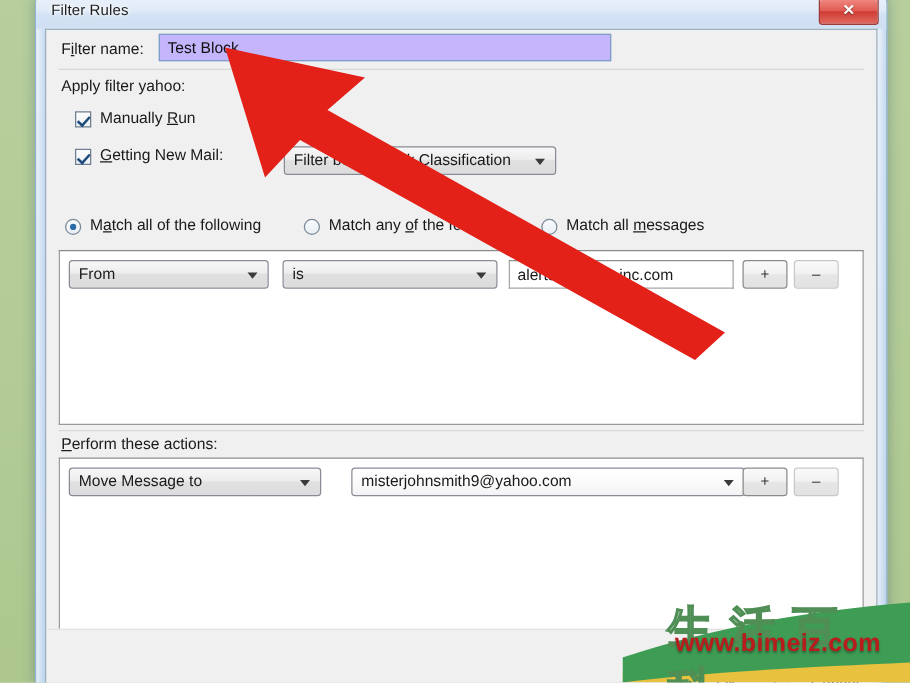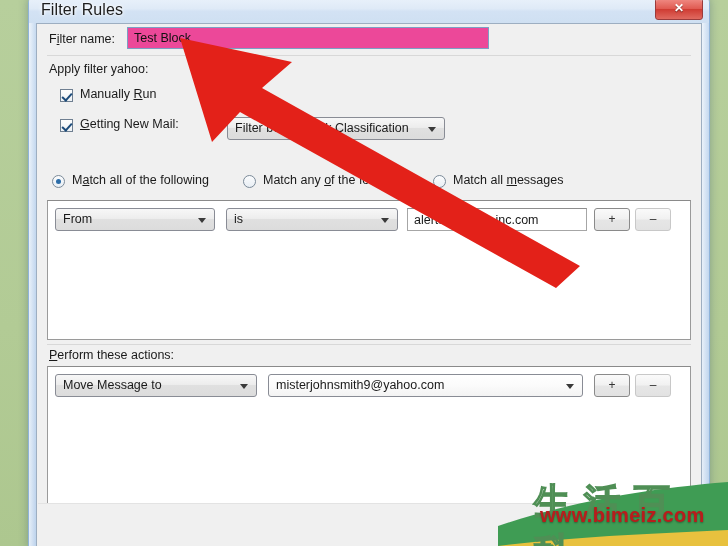--- a/index.html
+++ b/index.html
@@ -36,21 +36,21 @@
   .win-glass-left { left: 0; }
   .win-glass-right { right: 0; }
 
   .titlebar {
     position: absolute; left: 0; right: 0; top: 0; height: 26px;
     border-radius: 6px 6px 0 0;
     background: linear-gradient(to bottom, #eaf2fb 0%, #dfeaf7 45%, #d3e2f4 55%, #cfe0f2 100%);
   }
   .title-text {
     position: absolute; left: 12px; top: 4px;
-    font-size: 16px; color: #1d1d1d;
+    font-size: 12px; color: #1d1d1d;
     letter-spacing: .1px;
     text-shadow: 0 0 3px #ffffff, 0 0 5px #ffffff;
     white-space: nowrap;
   }
   .close-btn {
     position: absolute; right: 6px; top: 1px;
     width: 46px; height: 20px;
     border-radius: 3px;
     border: 1px solid #9b3b3b;
     background: linear-gradient(to bottom, #f08b84 0%, #e05b52 48%, #cf3c33 52%, #e06a60 100%);
@@ -80,21 +80,21 @@
 
   
   .fname-row {
     position: absolute; left: 1px; right: 1px; top: 0px; height: 30px;
     background: #f0f0f0;
   }
   .fname-label { position: absolute; left: 11px; top: 8px; }
   .fname-input {
     position: absolute; left: 89px; top: 3px;
     width: 362px; height: 22px;
-    background: #ec4899;
+    background: #c4b5fd;
     border: 1px solid #7c9fc4;
     box-sizing: border-box;
     font-family: "Liberation Sans", sans-serif;
     font-size: 12.5px; color: #111;
     padding: 5px 6px;
     outline: none;
   }
 
   
   .apply-group {
@@ -354,21 +354,21 @@
 
       <div class="act-sep"></div>
       <div class="lbl act-title"><span class="u">P</span>erform these actions:</div>
 
       <div class="list-panel act-panel">
         <div class="row-controls">
           <div class="combo" style="left:0; top:0; width:202px;">
             <div class="combo-text">Move Message to</div>
             <div class="combo-arrow"></div>
           </div>
-          <div class="combo" style="left:213px; top:0; width:315px; background:linear-gradient(to bottom,#ffffff 0%,#fbfbfb 50%,#f3f3f3 100%);">
+          <div class="combo" style="left:226px; top:0; width:315px; background:linear-gradient(to bottom,#ffffff 0%,#fbfbfb 50%,#f3f3f3 100%);">
             <div class="combo-text">misterjohnsmith9@yahoo.com</div>
             <div class="combo-arrow"></div>
           </div>
           <div class="pmbtn focused" style="left:539px;">
             <span>+</span>
           </div>
           <div class="pmbtn plain" style="left:580px;">
             <span>–</span>
           </div>
         </div>

